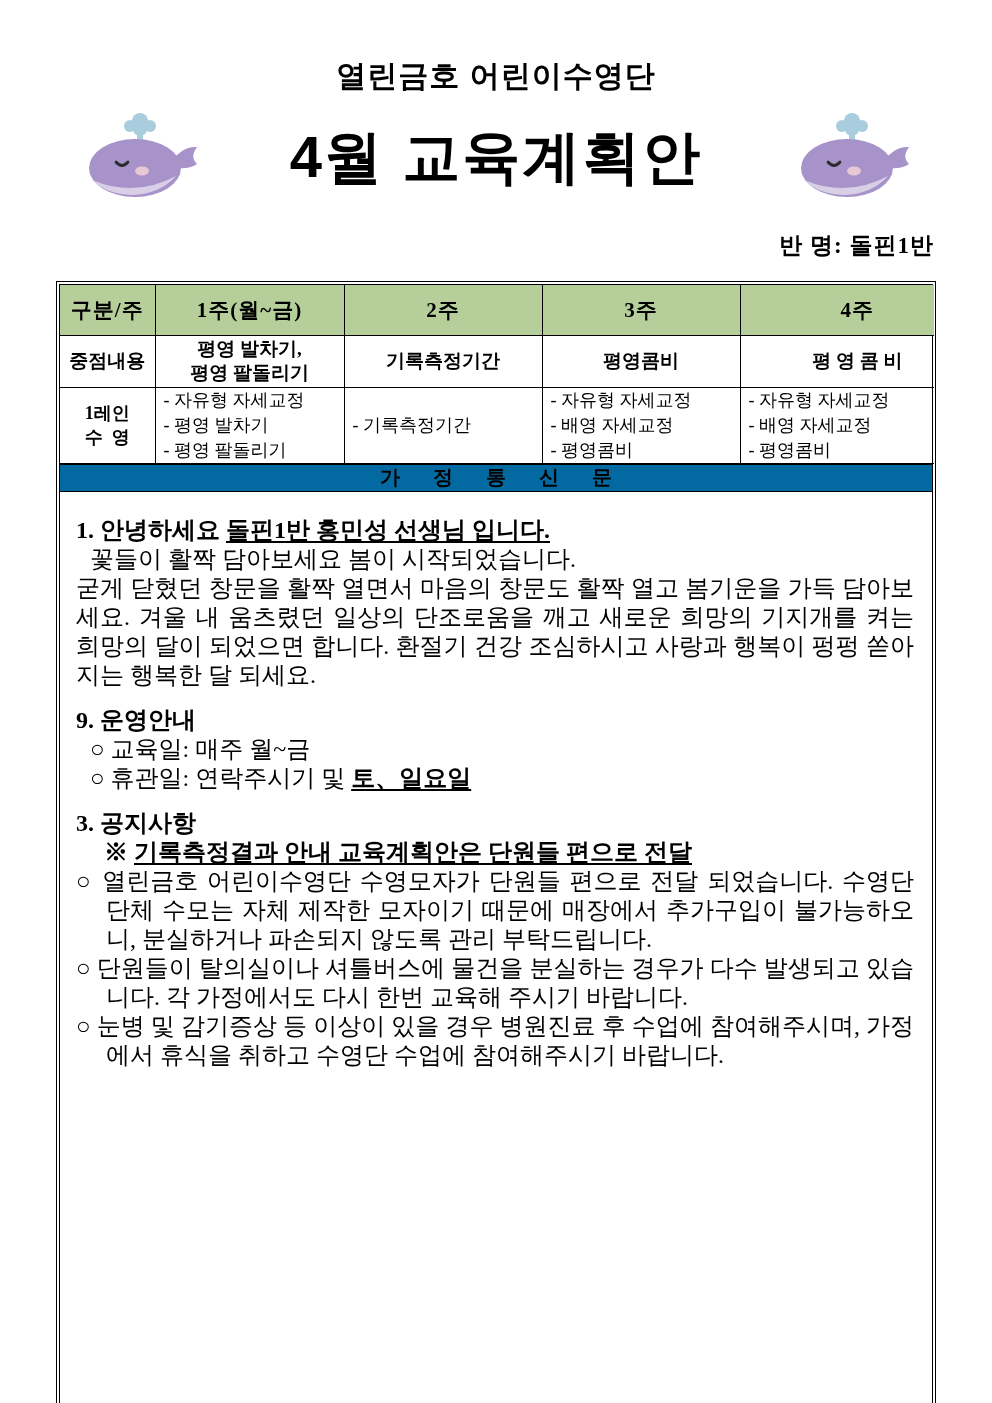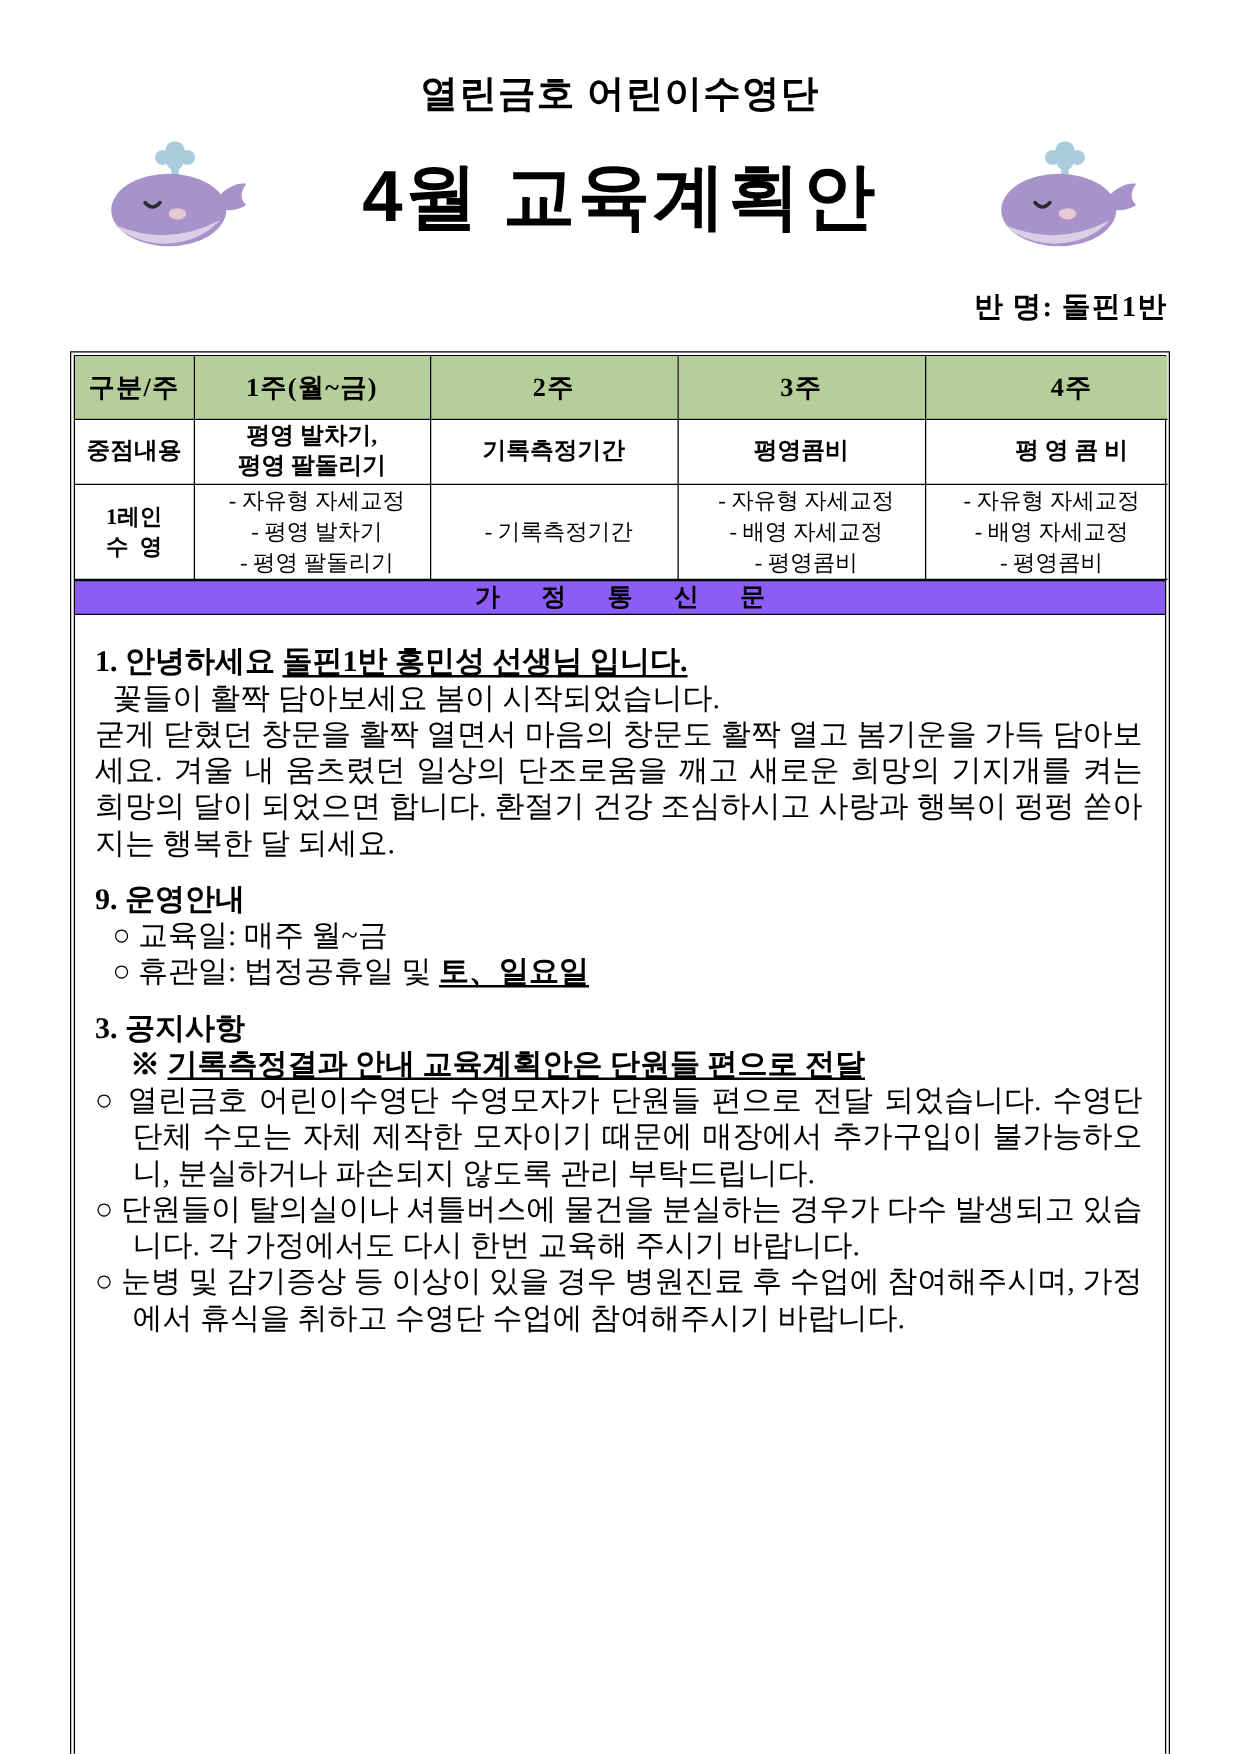--- a/index.html
+++ b/index.html
@@ -60,25 +60,25 @@
   .col-w4 { width: 194px; }
   tr.hdr-row th {
     height: 50px; background: #b6ce9a;
     font-size: 21px; font-weight: 700; letter-spacing: 1px;
   }
   tr.focus-row td { height: 52px; font-size: 19px; font-weight: 700; }
   tr.lane-row  td { height: 76px; font-size: 18px; }
   td.row-label { font-weight: 700; font-size: 19px; white-space: pre-wrap; line-height: 24px; }
   td.multiline { white-space: pre-line; line-height: 24px; }
   tr.lane-row td.lane-cell {
-    text-align: center; padding-left: 8px;
+    text-align: left; padding-left: 8px;
     white-space: pre-line; line-height: 25px;
   }
   .banner {
-    height: 28px; background: #8b5cf6;
+    height: 28px; background: #0369a1;
     border-top: 1px solid #000; border-bottom: 1px solid #000;
     display: flex; align-items: center; justify-content: center;
     font-size: 20px; font-weight: 700;
     letter-spacing: 14px; text-indent: 14px;
   }
 
   
   .content {
     flex: 1 1 auto; overflow: hidden;
     padding: 24px 18px 0 16px;
@@ -196,21 +196,21 @@
 
       <div class="sec-title">
         <span>1. 안녕하세요 </span><span class="u">돌핀1반 홍민성 선생님 입니다.</span>
       </div>
       <div class="indent1">꽃들이 활짝 담아보세요 봄이 시작되었습니다.</div>
       <div>굳게 닫혔던 창문을 활짝 열면서 마음의 창문도 활짝 열고 봄기운을 가득 담아보세요. 겨울 내 움츠렸던 일상의 단조로움을 깨고 새로운 희망의 기지개를 켜는 희망의 달이 되었으면 합니다. 환절기 건강 조심하시고 사랑과 행복이 펑펑 쏟아지는 행복한 달 되세요.</div>
 
       <div class="sec sec-title">9. 운영안내</div>
       <div class="indent1">○ 교육일: 매주 월~금</div>
       <div class="indent1">
-        <span>○ 휴관일: 법정공휴일 및 </span><span class="u" style="font-weight:700">토、일요일</span>
+        <span>○ 휴관일: 연락주시기 및 </span><span class="u" style="font-weight:700">토、일요일</span>
       </div>
 
       <div class="sec sec-title">3. 공지사항</div>
       <div class="note-line">
         <span>※ </span><span class="u">기록측정결과 안내 교육계획안은 단원들 편으로 전달</span>
       </div>
       <div class="bullet">○ 열린금호 어린이수영단 수영모자가 단원들 편으로 전달 되었습니다. 수영단 단체 수모는 자체 제작한 모자이기 때문에 매장에서 추가구입이 불가능하오니, 분실하거나 파손되지 않도록 관리 부탁드립니다.</div>
       <div class="bullet">○ 단원들이 탈의실이나 셔틀버스에 물건을 분실하는 경우가 다수 발생되고 있습니다. 각 가정에서도 다시 한번 교육해 주시기 바랍니다.</div>
       <div class="bullet">○ 눈병 및 감기증상 등 이상이 있을 경우 병원진료 후 수업에 참여해주시며, 가정에서 휴식을 취하고 수영단 수업에 참여해주시기 바랍니다.</div>
 

